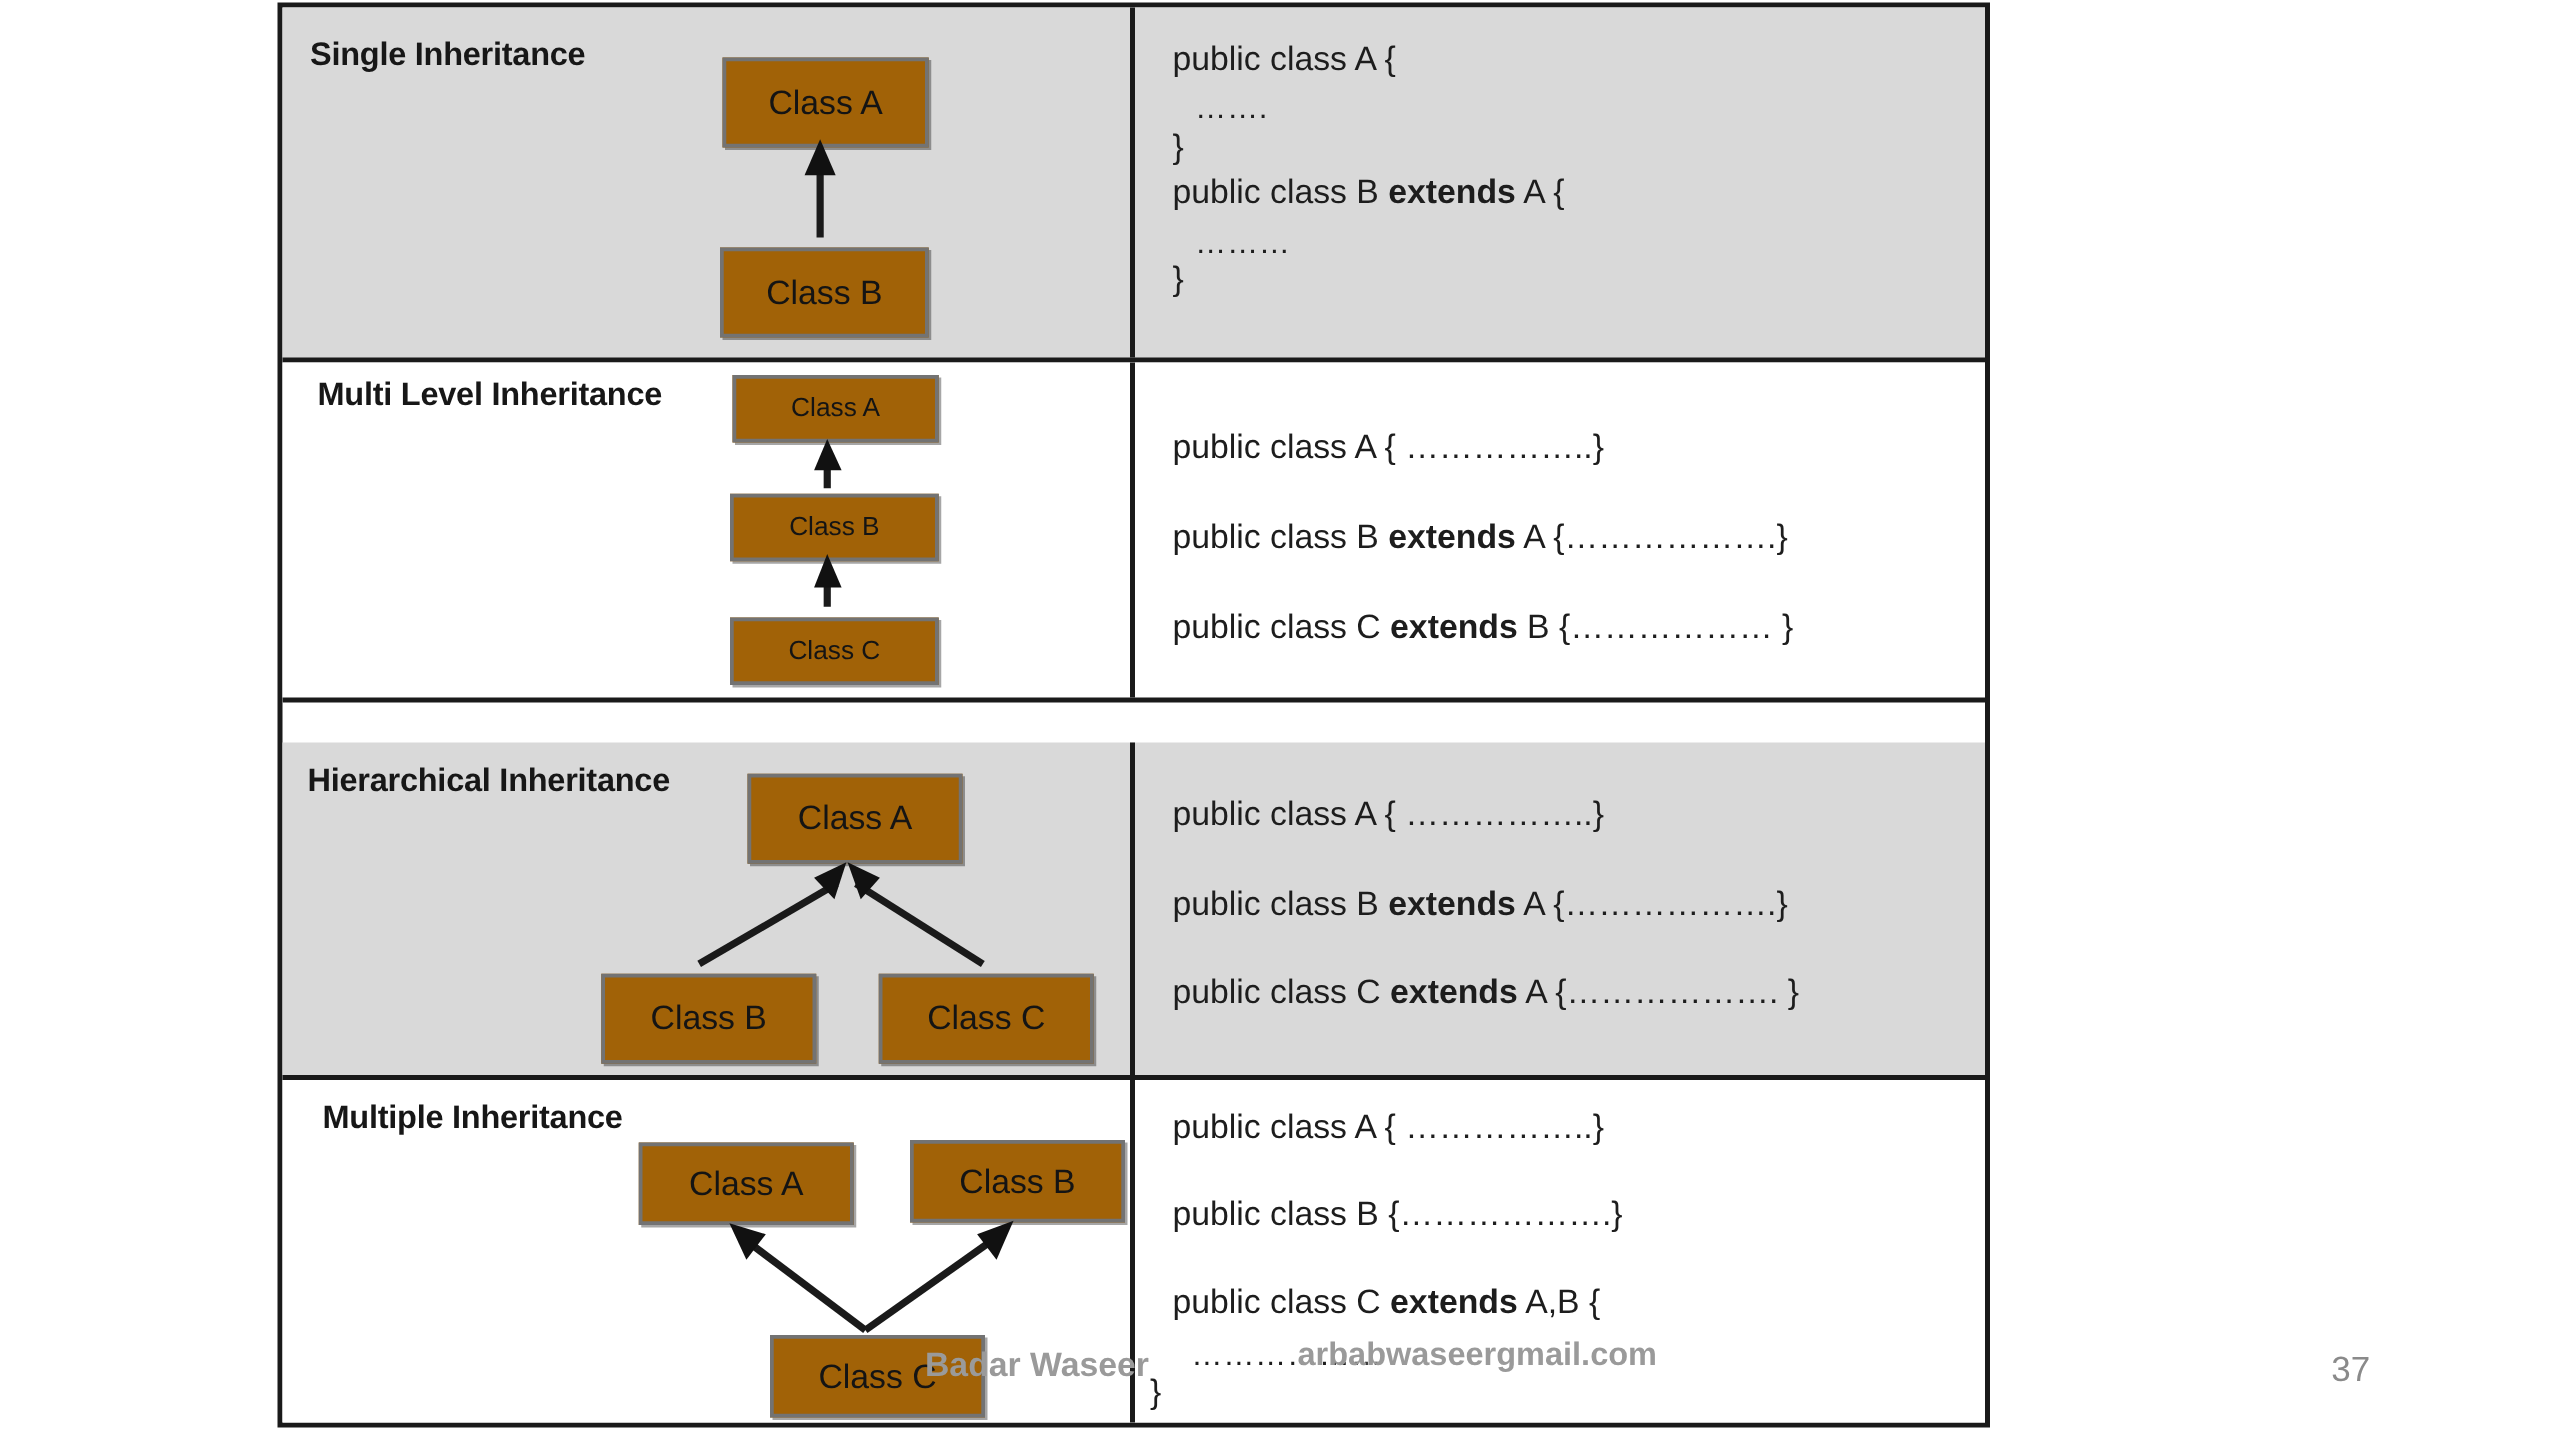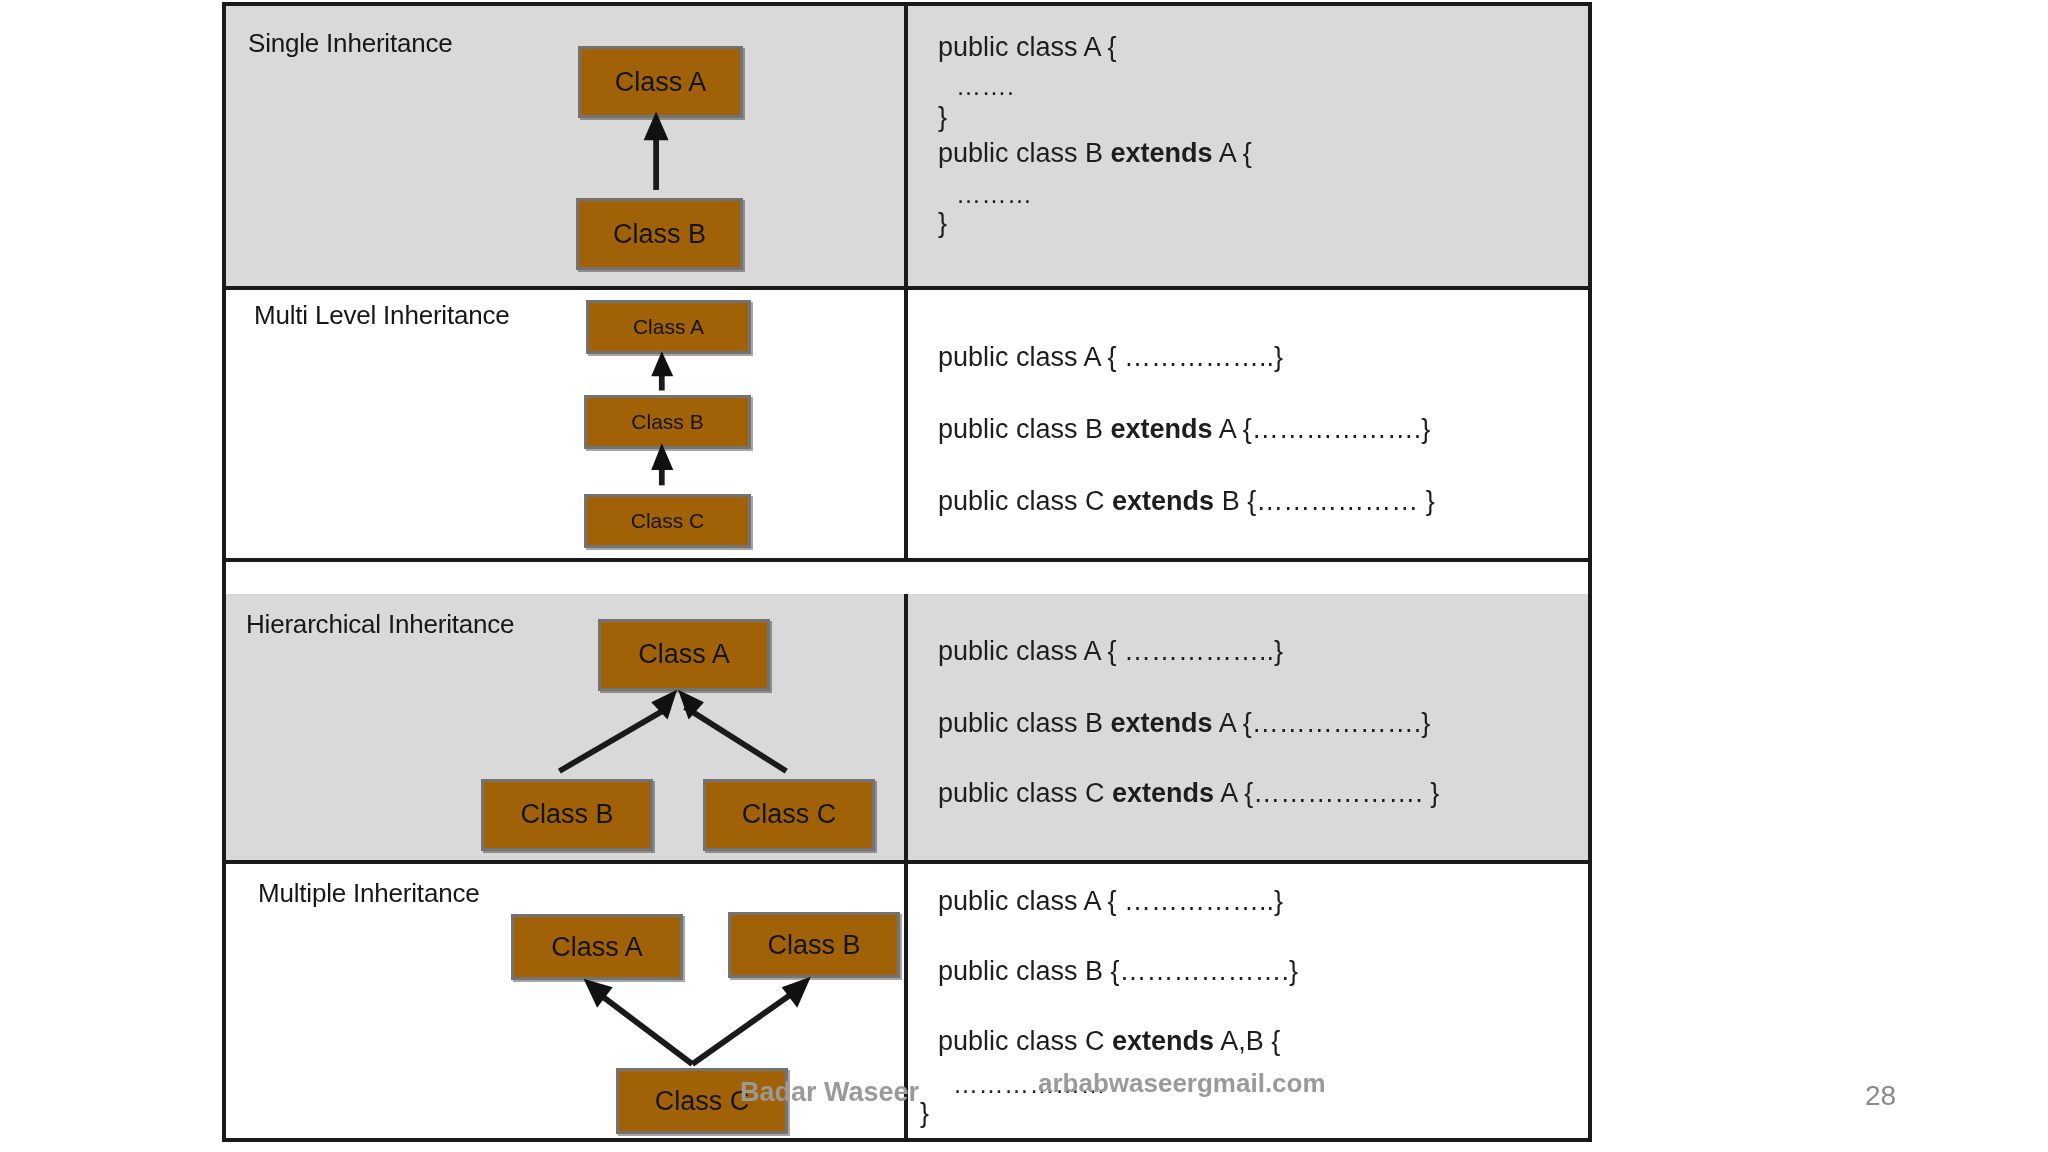--- a/index.html
+++ b/index.html
@@ -49,21 +49,21 @@
   }
   .cell-code {
     position: relative;
     flex: 1 1 auto;
     box-sizing: border-box;
   }
 
   
   .sec-title {
     position: absolute;
-    font-weight: normal;
+    font-weight: bold;
     color: #171717;
     letter-spacing: -0.2px;
     white-space: nowrap;
   }
   .t1 { left: 22px; top: 22px;  font-size: 26px; }
   .t2 { left: 28px; top: 10px;  font-size: 26px; }
   .t3 { left: 20px; top: 15px;  font-size: 26px; }
   .t4 { left: 32px; top: 14px;  font-size: 26px; }
 
   
@@ -235,15 +235,15 @@
         <div class="code lead" style="left:30px; top:92px;">public class B {……………….}</div>
         <div class="code dense dots" style="left:45px; top:206px;">………………</div>
         <div class="code lead" style="left:12px; top:234px;">}</div>
       </div>
     </div>
 
   </div>
 
   <div class="wm wm-name">Badar Waseer</div>
   <div class="wm wm-email">arbabwaseergmail.com</div>
-  <div class="pagenum">28</div>
+  <div class="pagenum">37</div>
 
 </div>
 
 </body></html>

